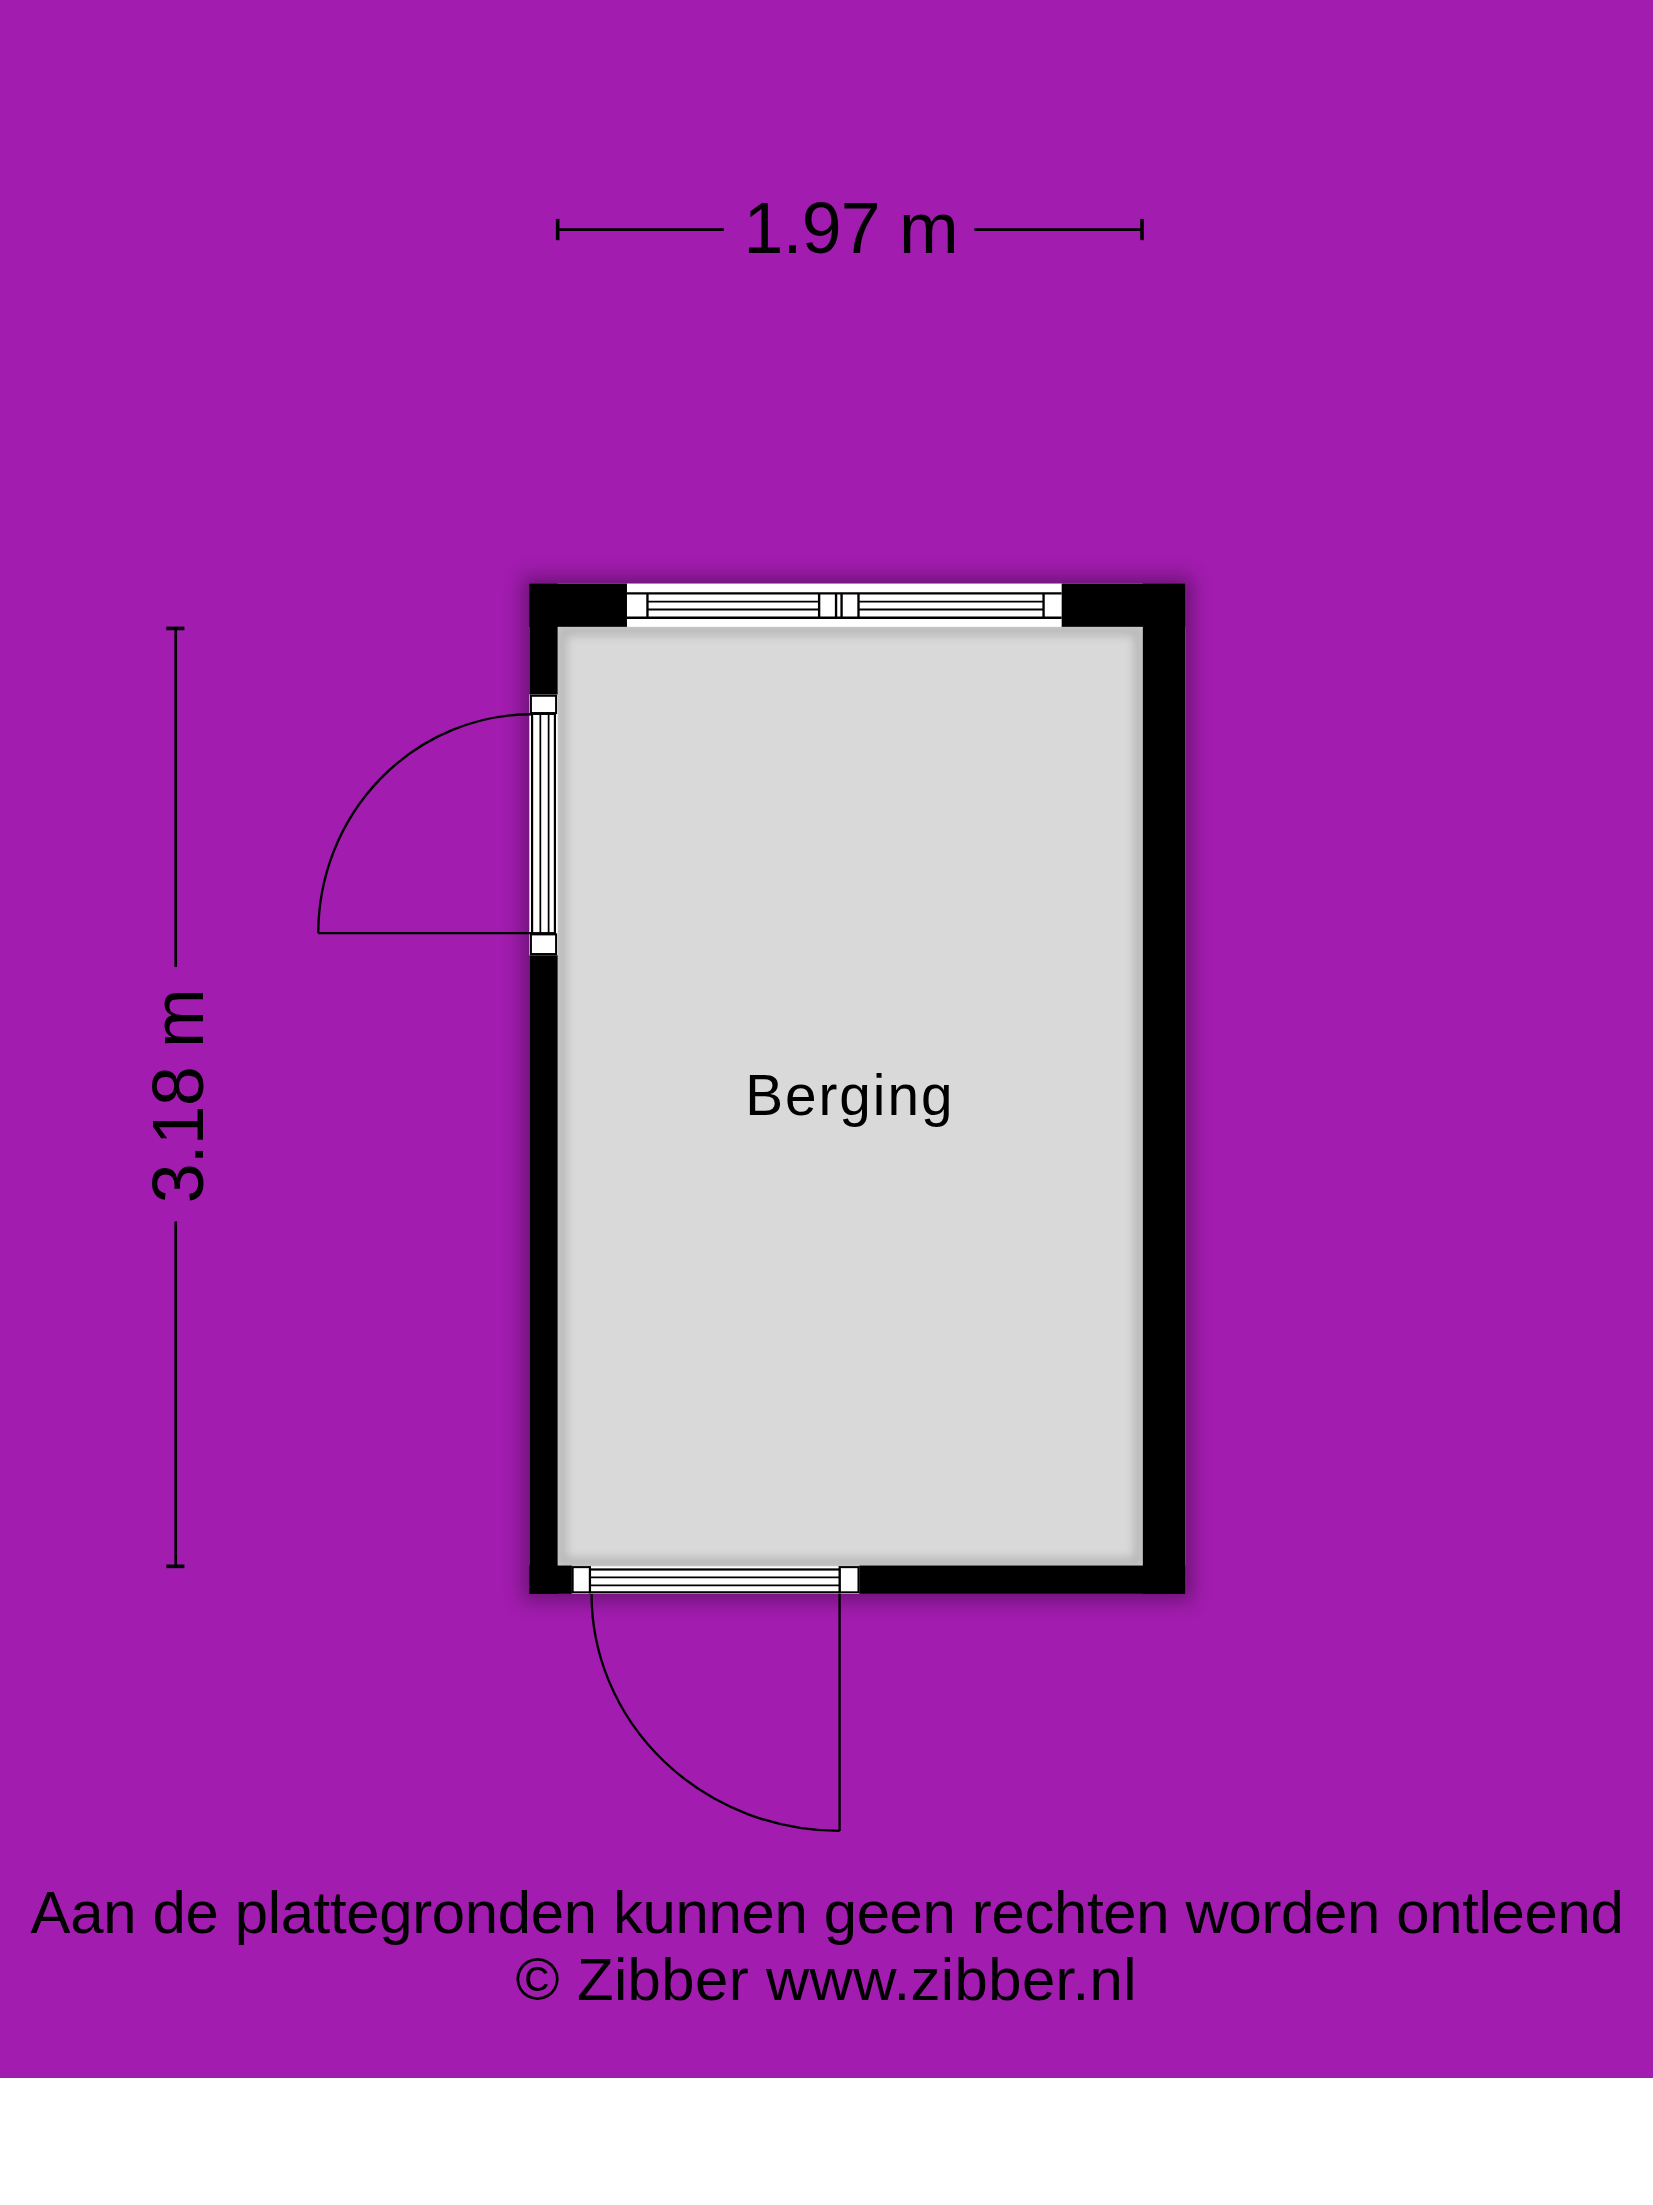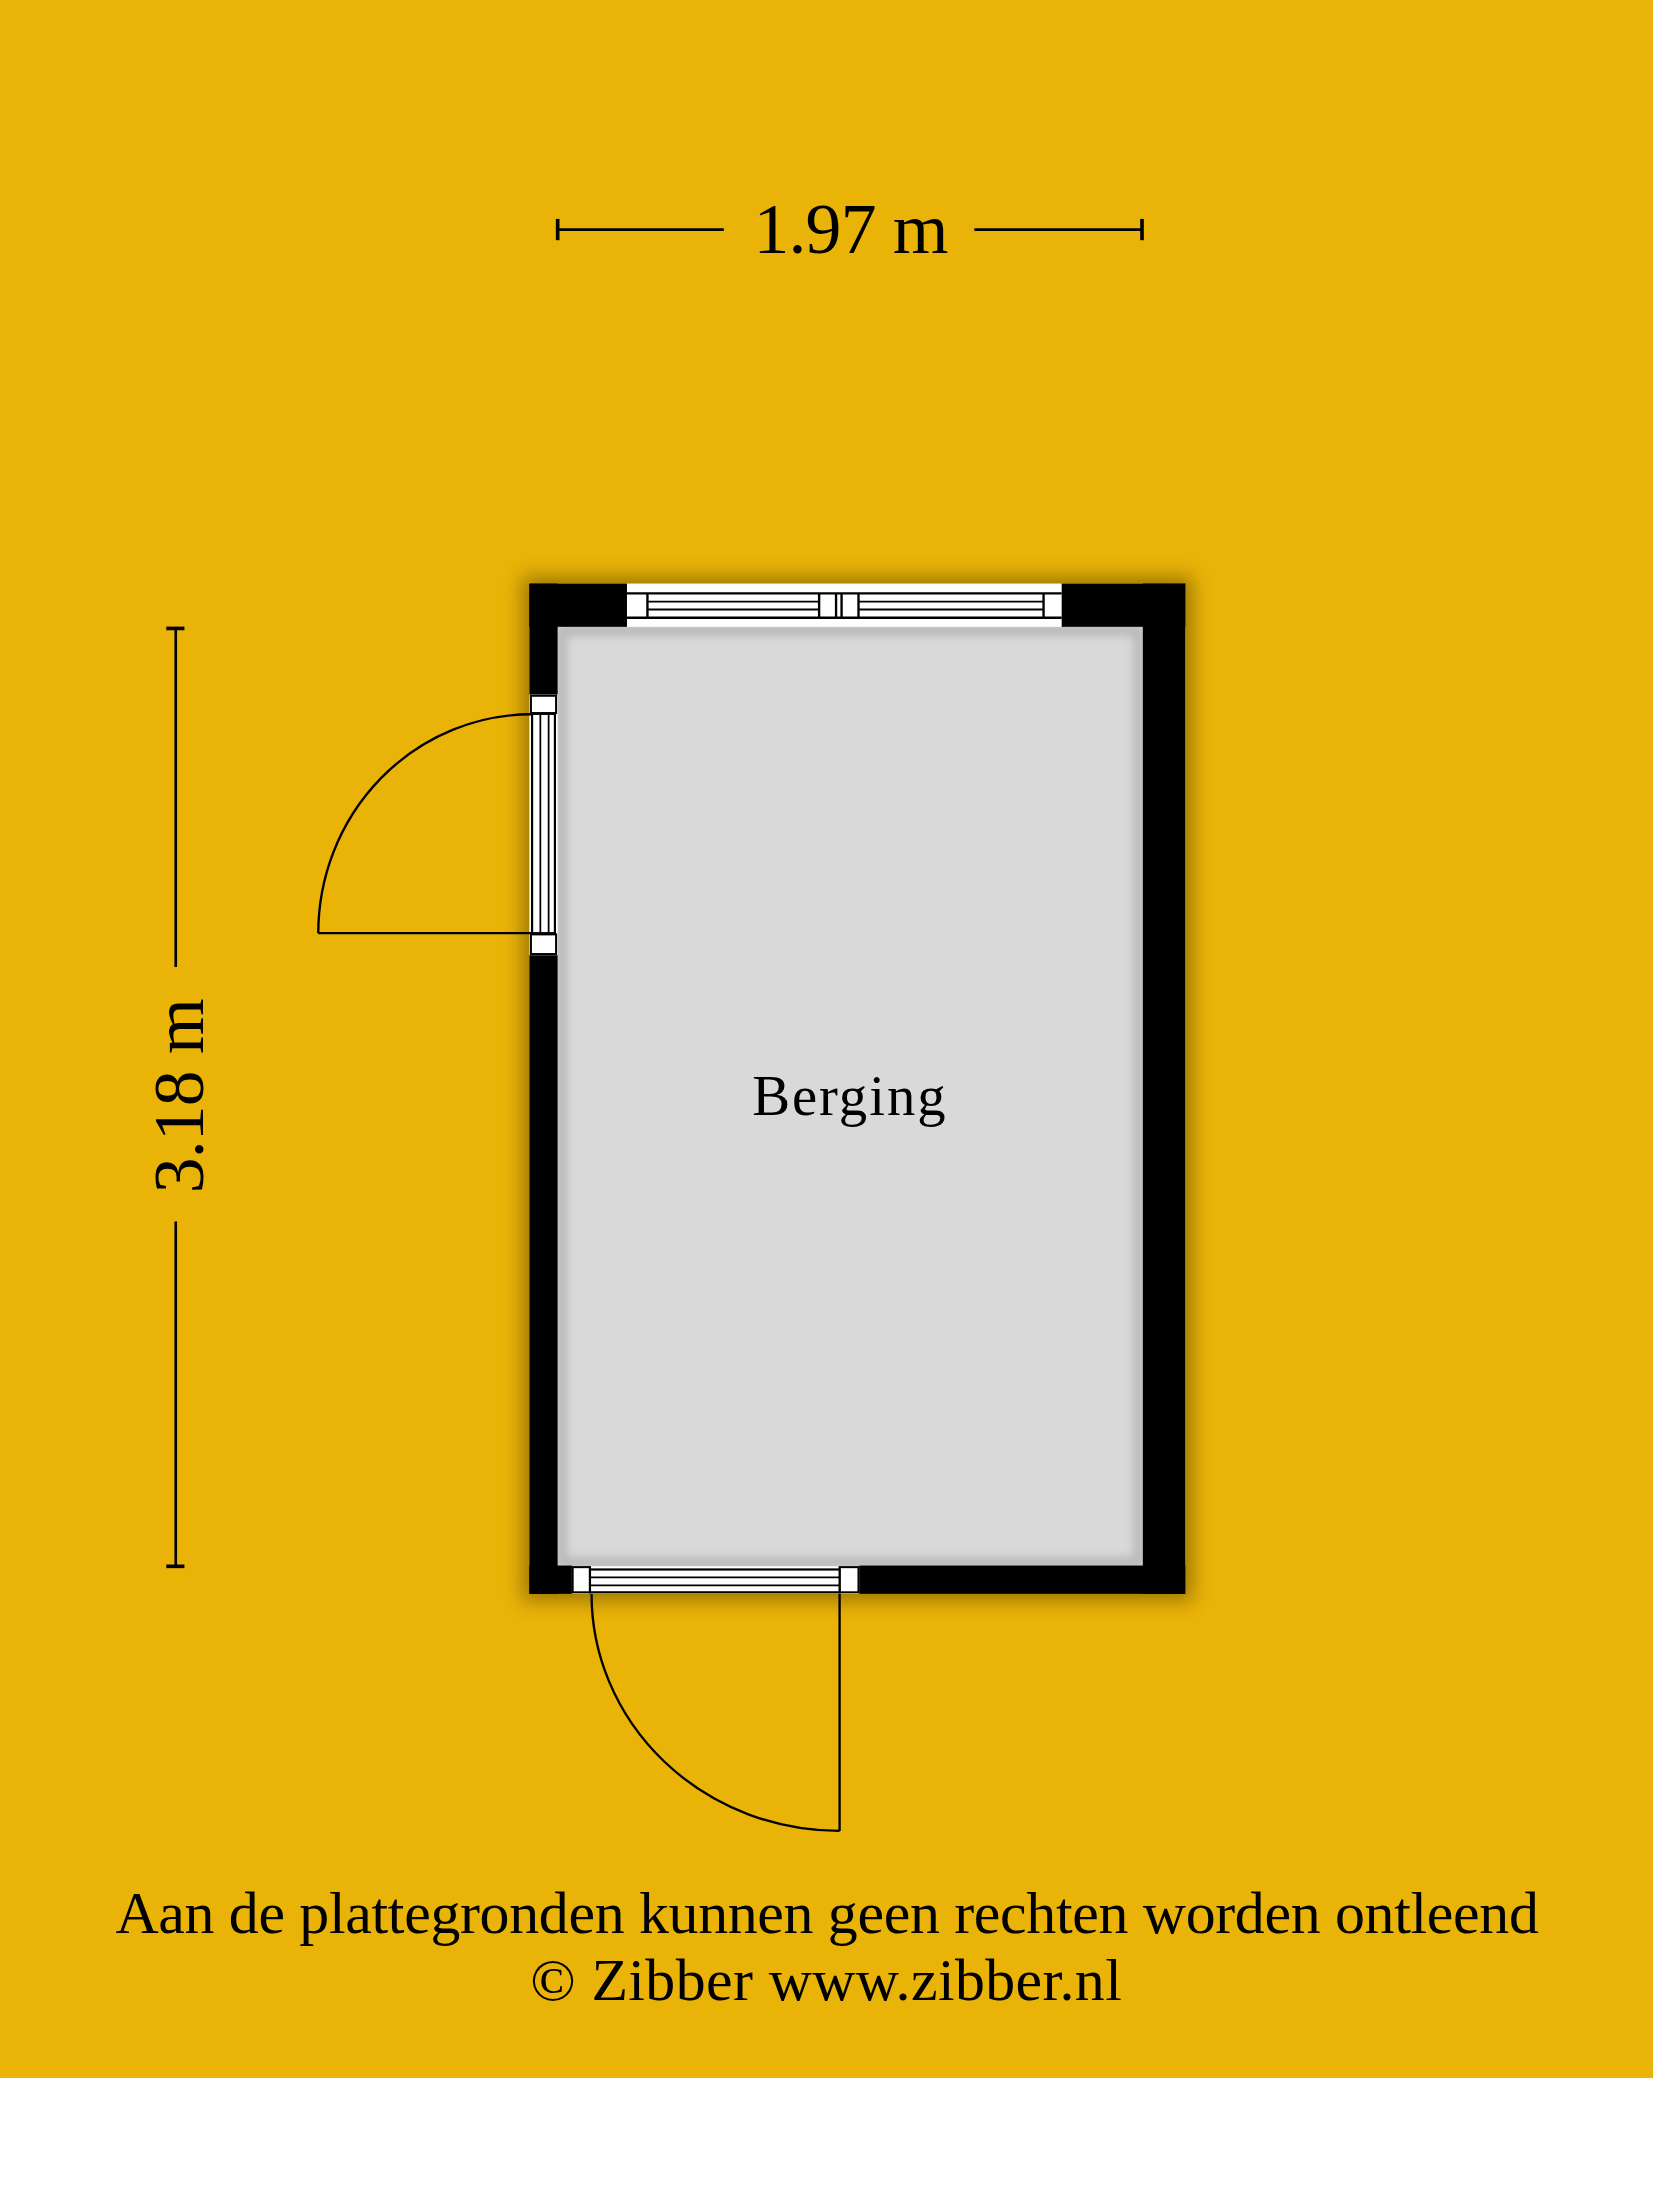--- a/index.html
+++ b/index.html
@@ -1,17 +1,17 @@
 <!DOCTYPE html>
 <html style="font-size:12.6px"><head>
 <meta charset="utf-8">
 <style>
   html,body{margin:0;padding:0;background:#ffffff;}
-  .page{position:relative;width:1654px;height:2078px;background:#eab308;overflow:hidden;
-        font-family:Liberation Serif, serif;}
+  .page{position:relative;width:1654px;height:2078px;background:#a21caf;overflow:hidden;
+        font-family:Liberation Sans, sans-serif;}
   svg{position:absolute;left:0;top:0;}
   text{fill:#000000;}
 </style>
 </head>
 <body>
 <div class="page">
 <svg width="1654" height="2205" viewBox="0 0 2100 2800">
   <defs>
     <filter id="planGlow" x="-10%" y="-10%" width="120%" height="120%">
       <feGaussianBlur stdDeviation="12"></feGaussianBlur>

